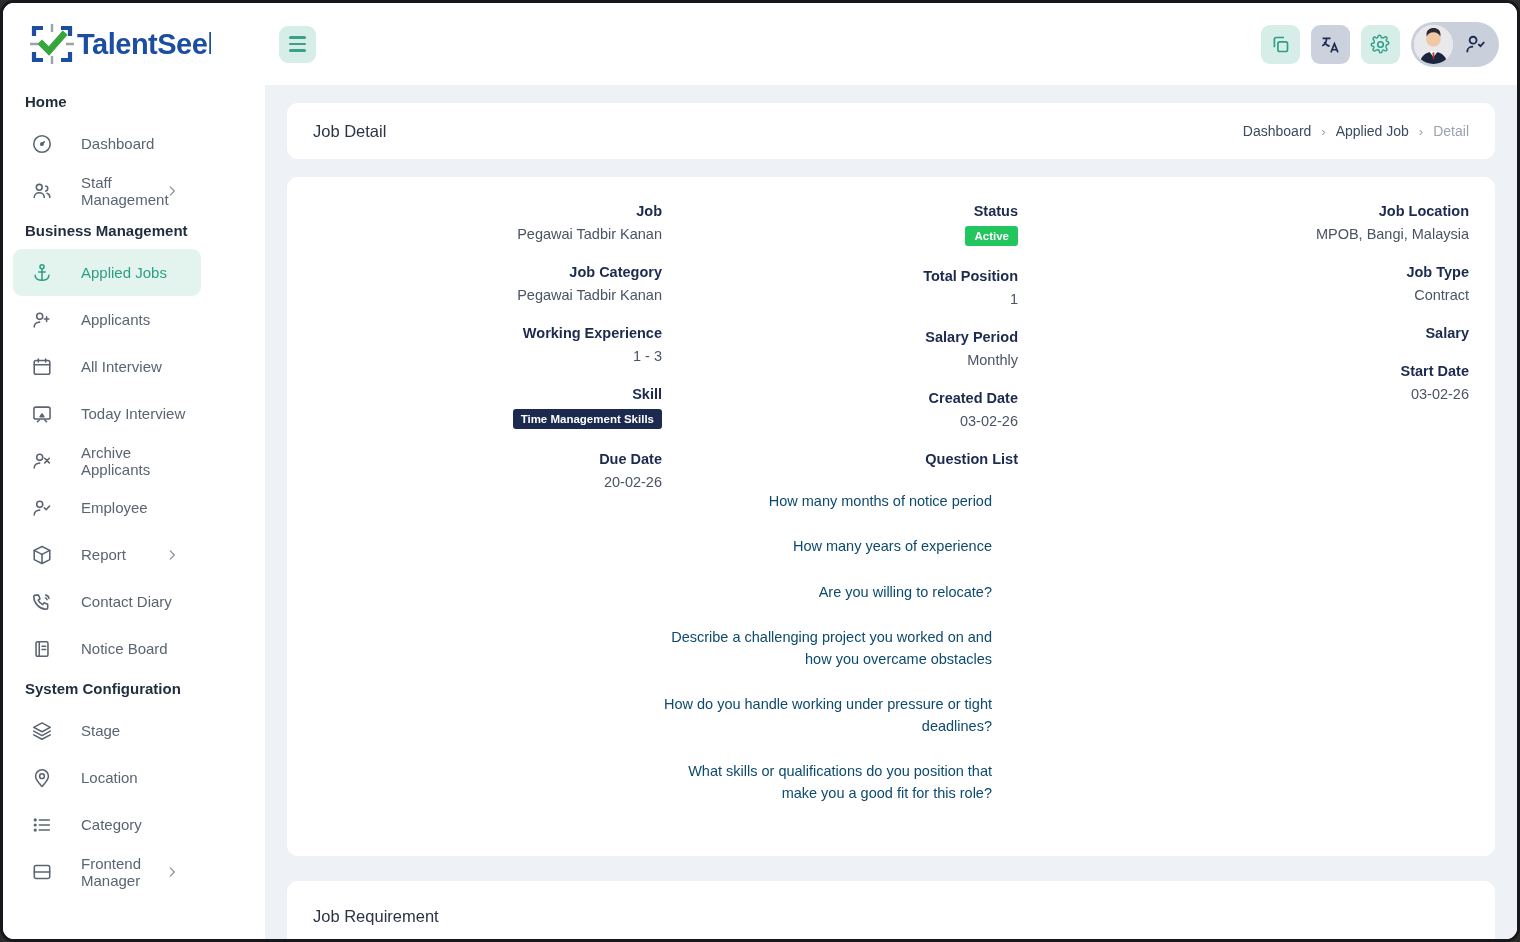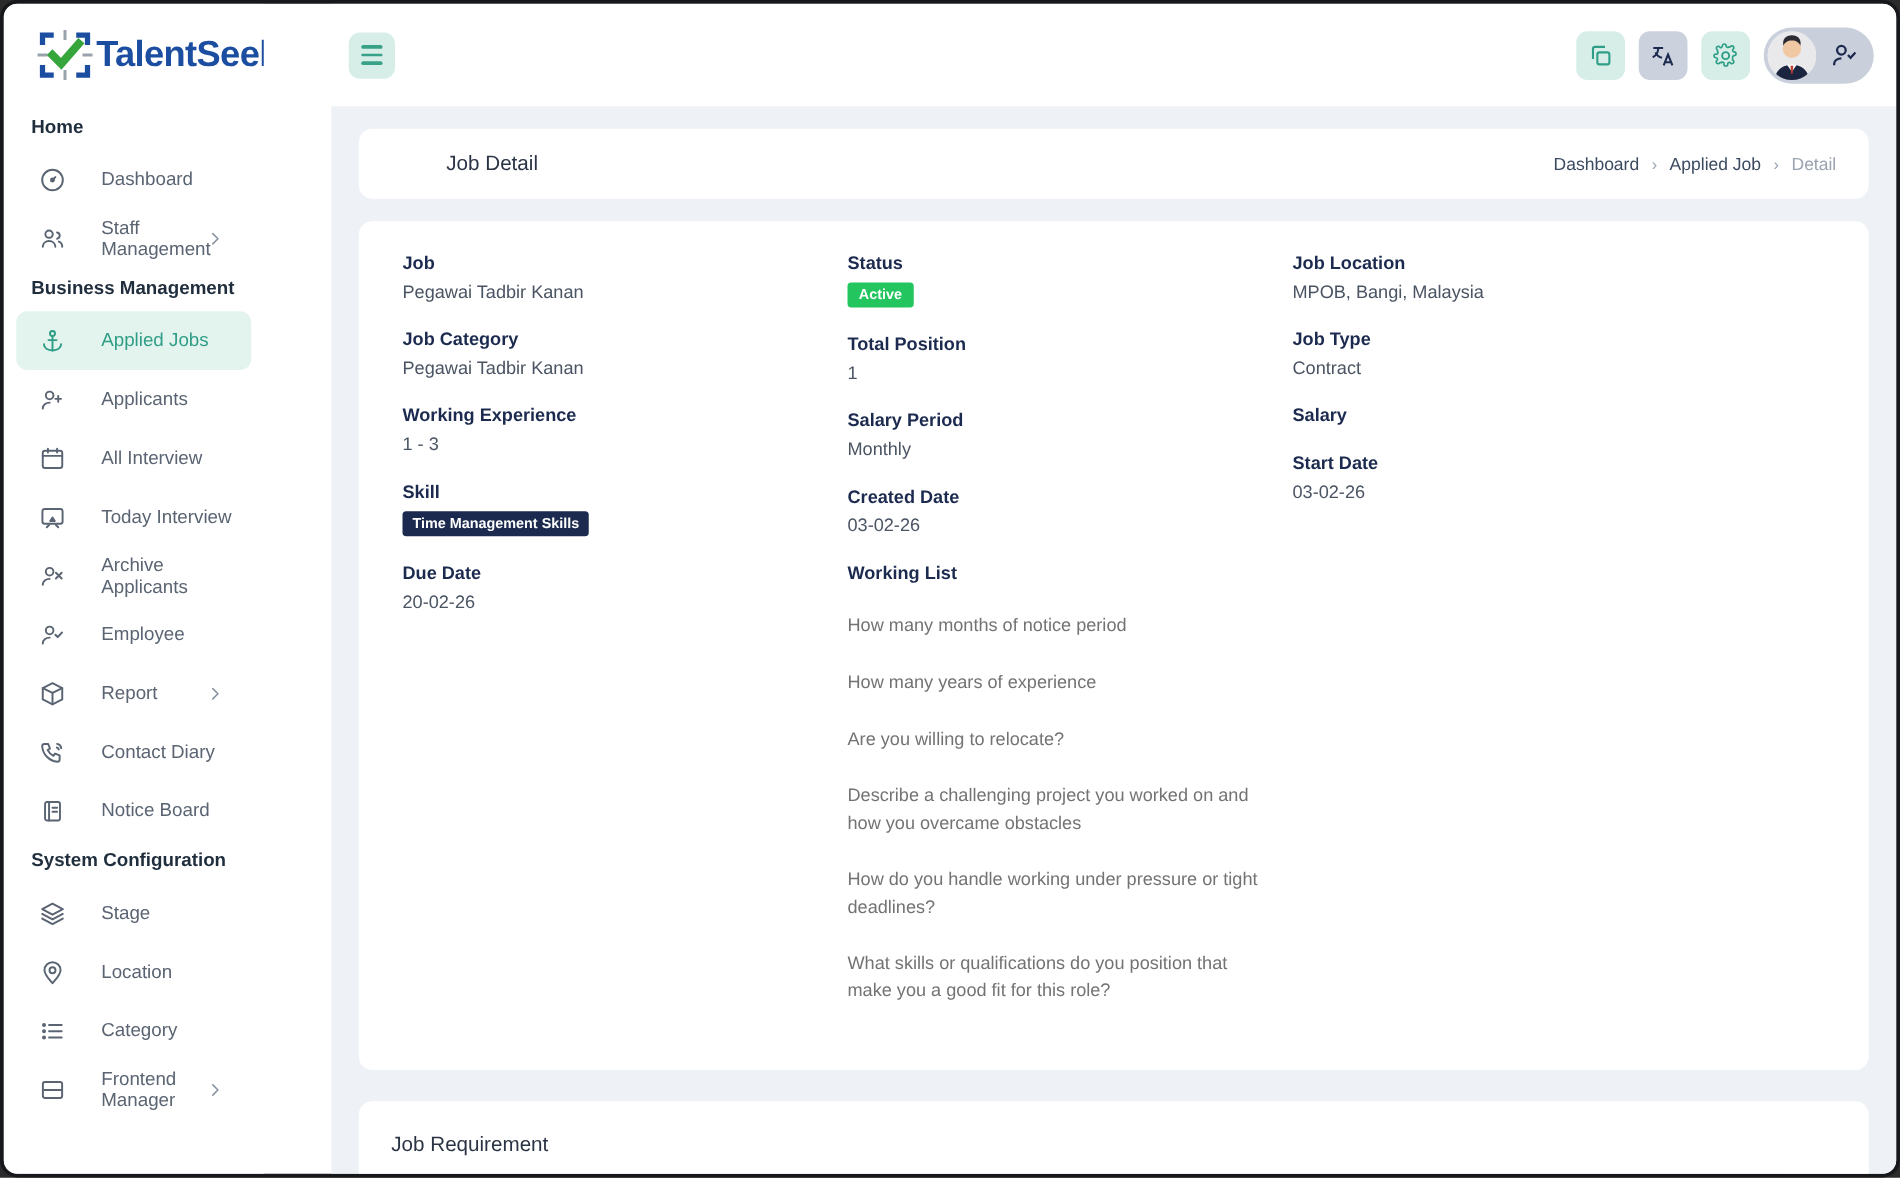--- a/index.html
+++ b/index.html
@@ -83,41 +83,41 @@
   
   .main {
     position: absolute; left: 262px; top: 82px; right: 0; bottom: 0;
     background: #eef1f6; padding: 18px 22px 0 22px; overflow: hidden;
   }
   .card { background: #fff; border-radius: 11px; }
   .card-head {
     height: 56px; display: flex; align-items: center;
     padding: 0 26px; justify-content: space-between;
   }
-  .card-title { font-size: 16.5px; color: #2b3445; margin-left: 44px; }
+  .card-title { font-size: 16.5px; color: #2b3445; }
   .crumbs { display: flex; align-items: center; font-size: 14px; gap: 10px; }
   .crumbs a { color: #3b4a61; text-decoration: none; cursor: pointer; }
   .crumbs .sep { color: #9aa3b0; font-size: 13px; }
   .crumbs .cur { color: #9aa3b0; }
-  .detail-card { margin-top: 18px; padding: 26px 26px 30px 35px; }
+  .detail-card { margin-top: 18px; padding: 26px 26px 30px 19px; text-align: right; }
   .grid3 { display: grid; grid-template-columns: 356px 356px 1fr; }
   .field { margin-bottom: 22px; }
   .field .k {
     font-size: 14.5px; font-weight: bold; color: #1b2a4e; margin-bottom: 7px;
   }
   .field .v { font-size: 14.5px; color: #4a5463; }
   .badge-skill {
     display: inline-block; background: #1b2a4e; color: #fff;
     font-size: 11.5px; font-weight: bold; padding: 4px 8px; border-radius: 3px;
   }
   .badge-active {
     display: inline-block; background: #22c55e; color: #fff;
     font-size: 11.5px; font-weight: bold; padding: 4px 9px; border-radius: 3px;
   }
-  .qlist .q { font-size: 14.5px; color: #737373; margin-bottom: 15px; line-height: 1.48; max-width: 330px; margin-top: 24px; }
+  .qlist .q { font-size: 14.5px; color: #0c4a6e; margin-bottom: 15px; line-height: 1.48; max-width: 330px; margin-top: 24px; }
   .req-card { margin-top: 25px; }
   .req-head { padding: 26px 26px 22px 26px; font-size: 16.5px; color: #2b3445; }
 </style>
 </head>
 <body>
 
 <div class="window">
 
   <aside class="sidebar">
     <div class="logo-wrap">
@@ -365,21 +365,21 @@
               <div class="field">
                 <div class="k">Salary Period</div>
                 <div class="v">Monthly</div>
               </div>
               <div class="field">
                 <div class="k">Created Date</div>
                 <div class="v">03-02-26</div>
               </div>
             </div>
           <div class="field qlist">
-            <div class="k">Working List</div>
+            <div class="k">Question List</div>
             <div id="qlist-items">
                 <div class="q">How many months of notice period</div>
                 <div class="q">How many years of experience</div>
                 <div class="q">Are you willing to relocate?</div>
                 <div class="q">Describe a challenging project you worked on and how you overcame obstacles</div>
                 <div class="q">How do you handle working under pressure or tight deadlines?</div>
                 <div class="q">What skills or qualifications do you position that make you a good fit for this role?</div>
               </div>
           </div>
         </div>

